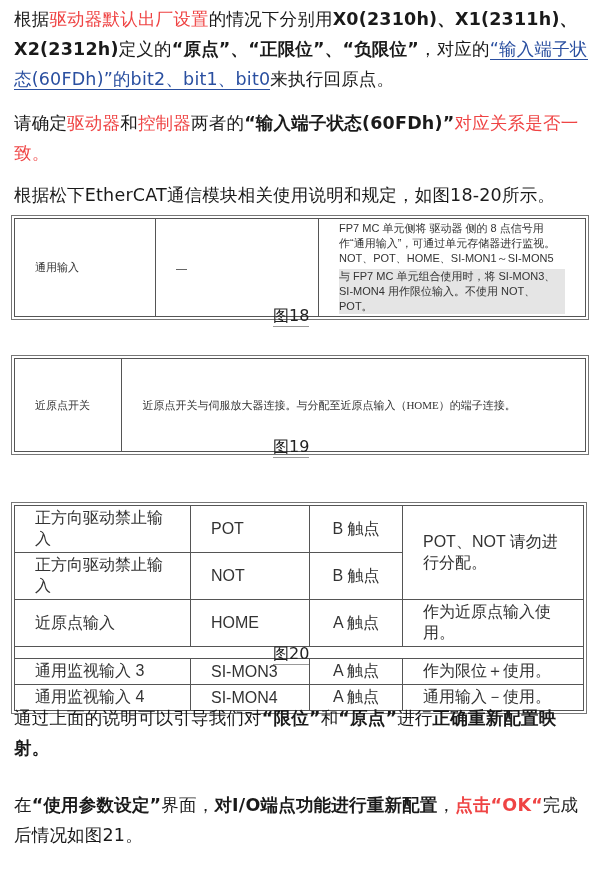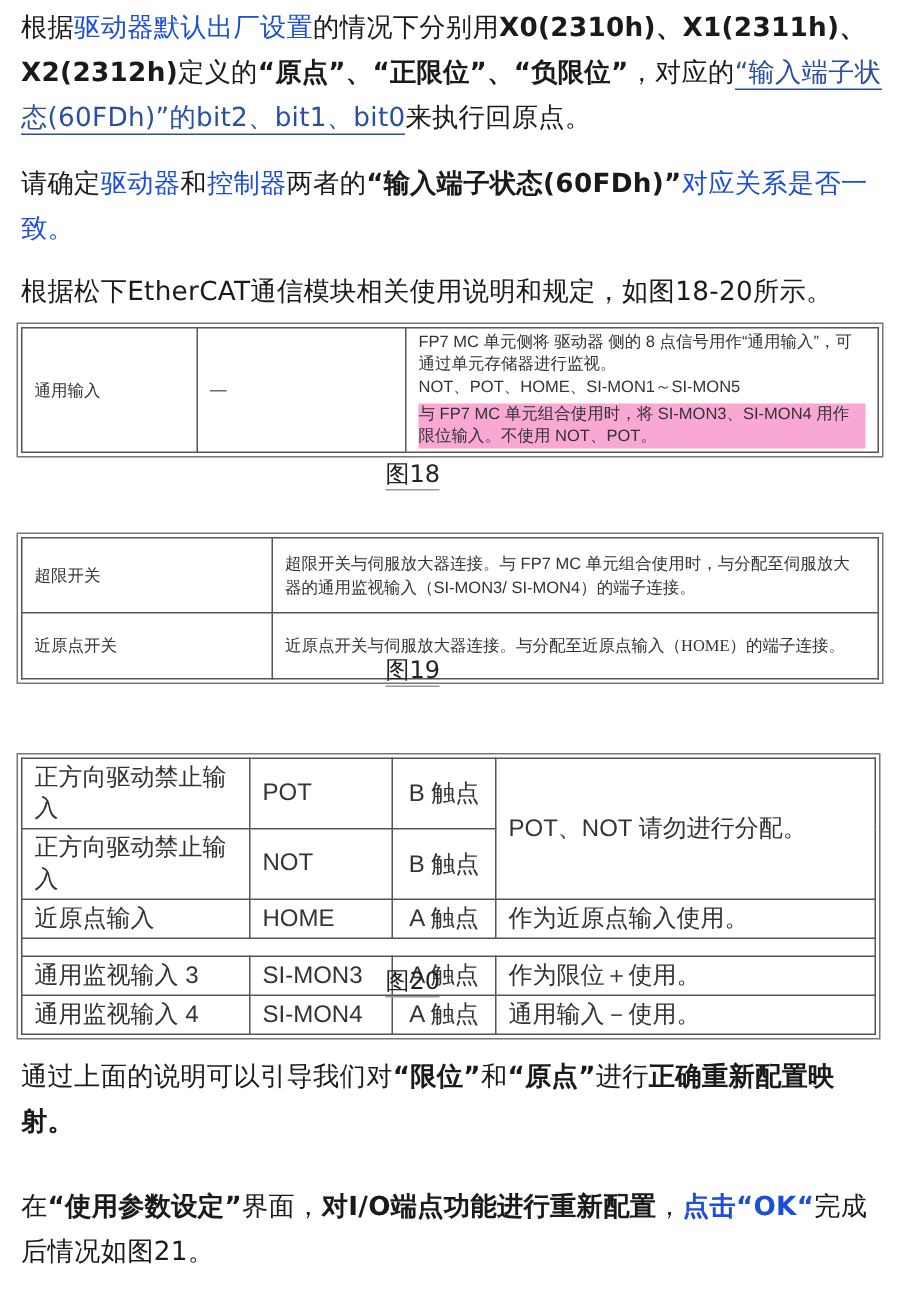--- a/index.html
+++ b/index.html
@@ -1,26 +1,26 @@
 <!DOCTYPE html>
 <html><head>
   <meta charset="utf-8">
   <style>
     html, body { margin:0; padding:0; background:#ffffff; }
     body { width:600px; height:869px; position:relative; overflow:hidden;
       font-family:"DejaVu Sans", sans-serif; color:#1a1a1a; }
     .para { position:absolute; left:14px; width:574px; font-size:17.5px; line-height:30px; letter-spacing:0.2px; }
-    .red { color:#1d4ed8; }
+    .red { color:#ef4444; }
     .b { font-weight:bold; }
     .link { color:#2a4fa0; border-bottom:1px solid #2a4fa0; }
-    .caption { position:absolute; font-size:16px; color:#222; border-bottom:1px solid #999; line-height:20px; }
+    .caption { position:absolute; font-size:16px; color:#222; border-bottom:1px solid #999; line-height:20px;margin-left:16px; }
     table { border-collapse:collapse; position:absolute; font-family:"Liberation Sans", sans-serif; font-size:11px; color:#333; }
-    td { border:1px solid #555; padding:2px 8px; vertical-align:middle; }
+    td { border:1px solid #555; padding:2px 20px; vertical-align:middle; }
     .outer { outline:1px solid #777; outline-offset:2px; }
-    .hl { background:#f9a8d4; }
+    .hl { background:#e5e5e5; }
   </style>
 </head>
 <body>
 
 <div class="para" style="top:4px;">
   <span>根据</span><span class="red">驱动器默认出厂设置</span><span>的情况下分别用</span><span class="b">X0(2310h)、X1(2311h)、X2(2312h)</span><span>定义的</span><span class="b">“原点”、“正限位”、“负限位”</span><span>，对应的</span><span class="link">“输入端子状态(60FDh)”的bit2、bit1、bit0</span><span>来执行回原点。</span>
 </div>
 
 <div class="para" style="top:108px;">
   <span>请确定</span><span class="red">驱动器</span><span>和</span><span class="red">控制器</span><span>两者的</span><span class="b">“输入端子状态(60FDh)”</span><span class="red">对应关系是否一致。</span>
@@ -38,24 +38,20 @@
       <div>NOT、POT、HOME、SI-MON1～SI-MON5</div>
       <div class="hl" style="margin-top:3px;">与 FP7 MC 单元组合使用时，将 SI-MON3、SI-MON4 用作限位输入。不使用 NOT、POT。</div>
     </td>
   </tr>
 </tbody>
   </table>
 <div class="caption" style="left:257px; top:306px;">图18</div>
 
 <table class="outer" style="left:14px; top:358px; width:572px; height:94px;">
   <tbody>
-      <tr style="height:50px;">
-    <td style="width:150px;">超限开关</td>
-    <td style="line-height:16px;">超限开关与伺服放大器连接。与 FP7 MC 单元组合使用时，与分配至伺服放大器的通用监视输入（SI-MON3/ SI-MON4）的端子连接。</td>
-  </tr>
   <tr style="height:44px;">
     <td>近原点开关</td>
     <td style="line-height:16px;font-family:Liberation Serif, serif;">近原点开关与伺服放大器连接。与分配至近原点输入（HOME）的端子连接。</td>
   </tr>
 </tbody>
   </table>
 <div class="caption" style="left:257px; top:437px;">图19</div>
 
 <table class="outer" style="left:14px; top:505px; width:570px; font-size:16px;">
   <tbody>

